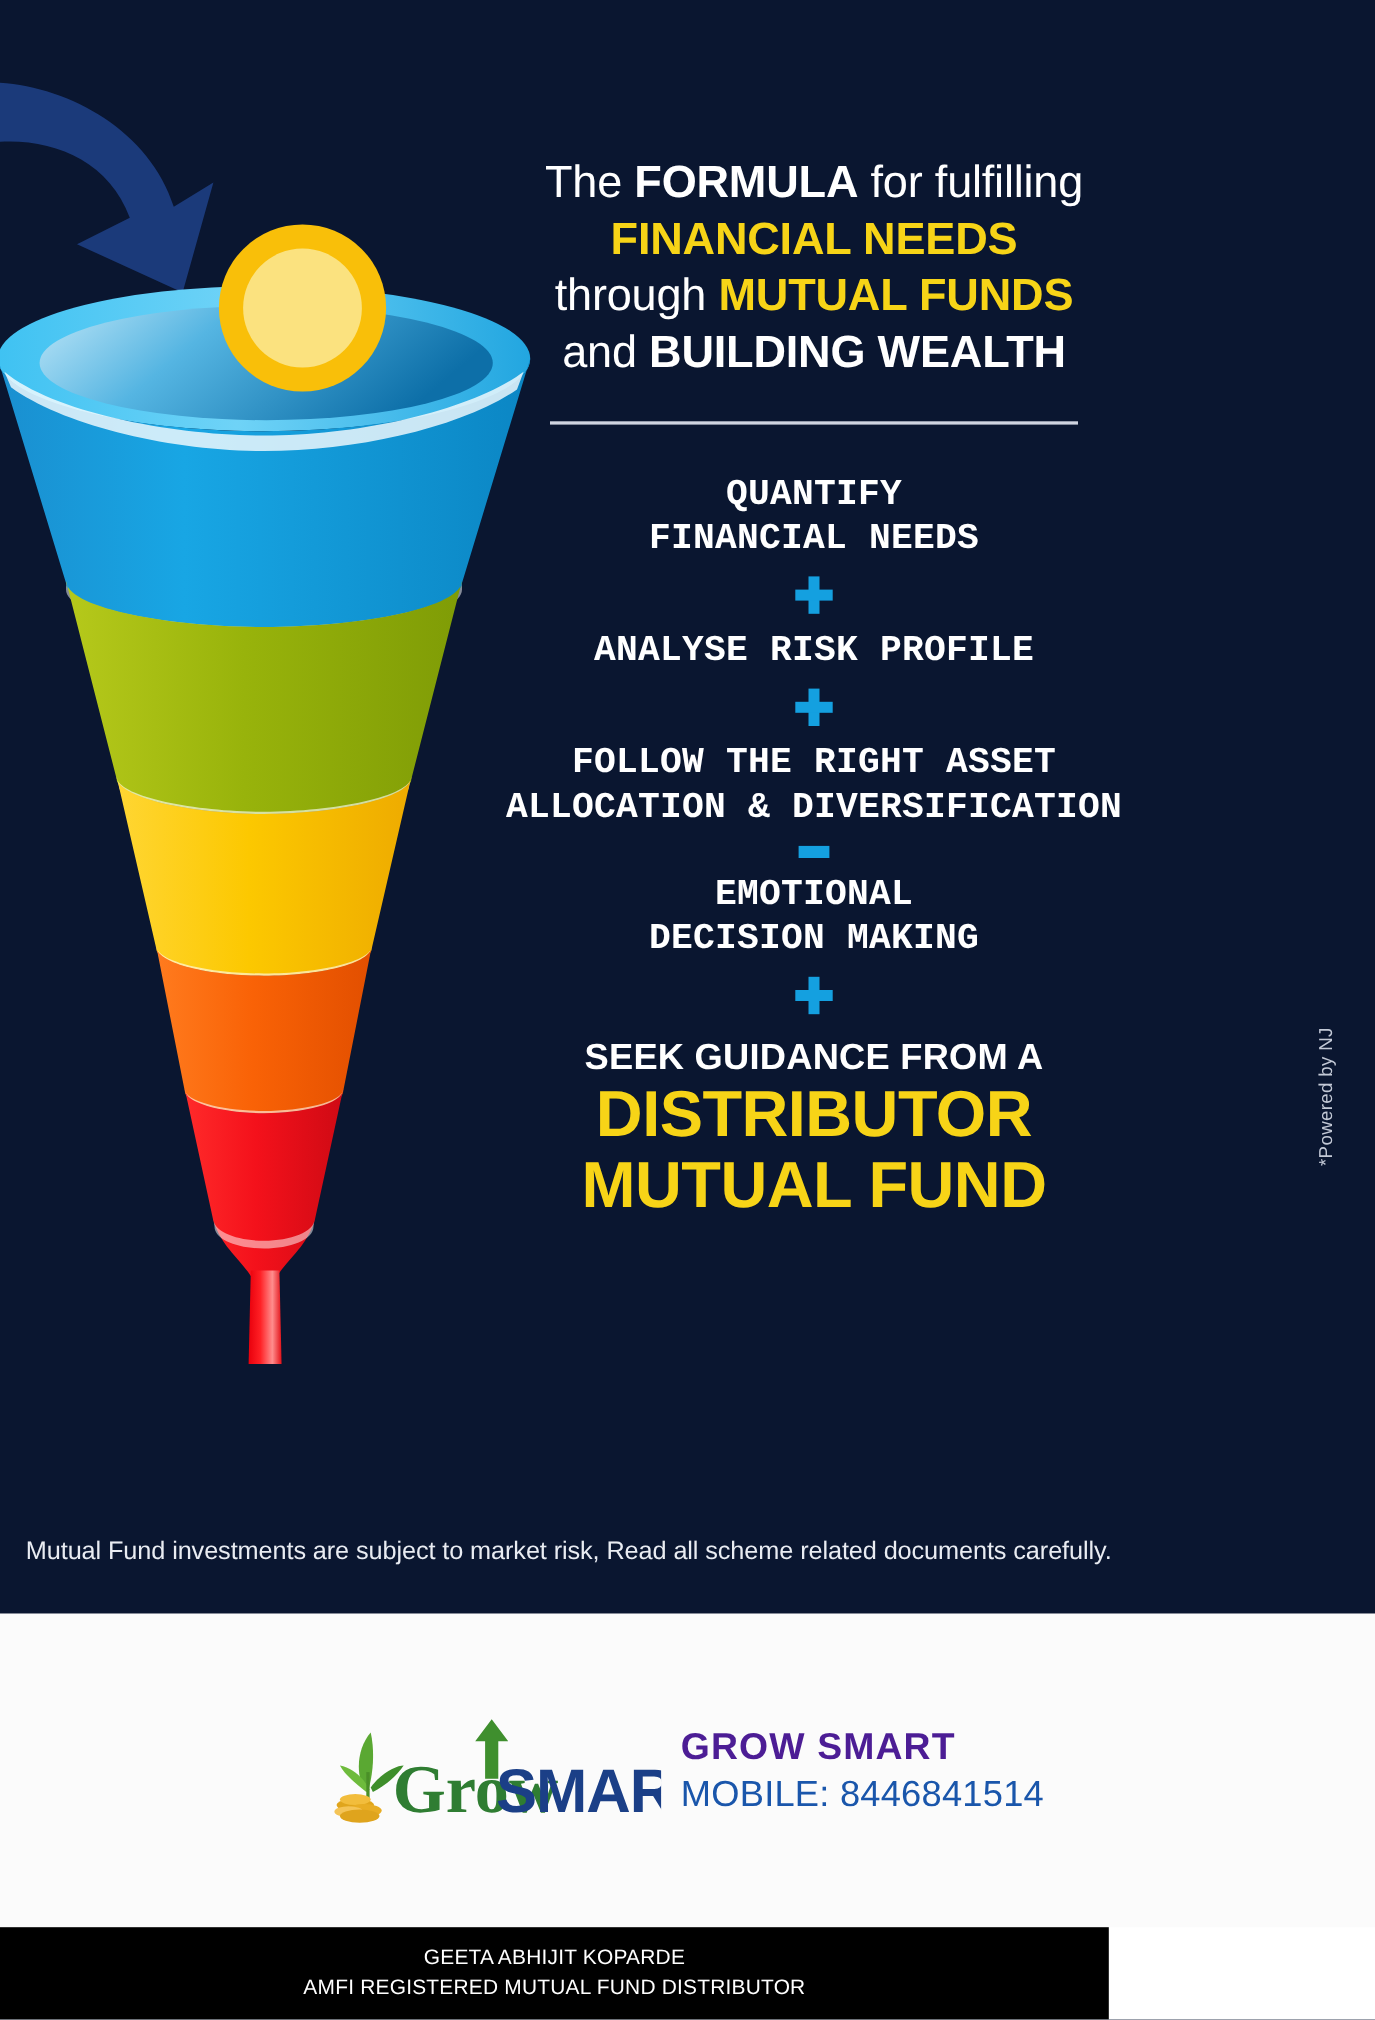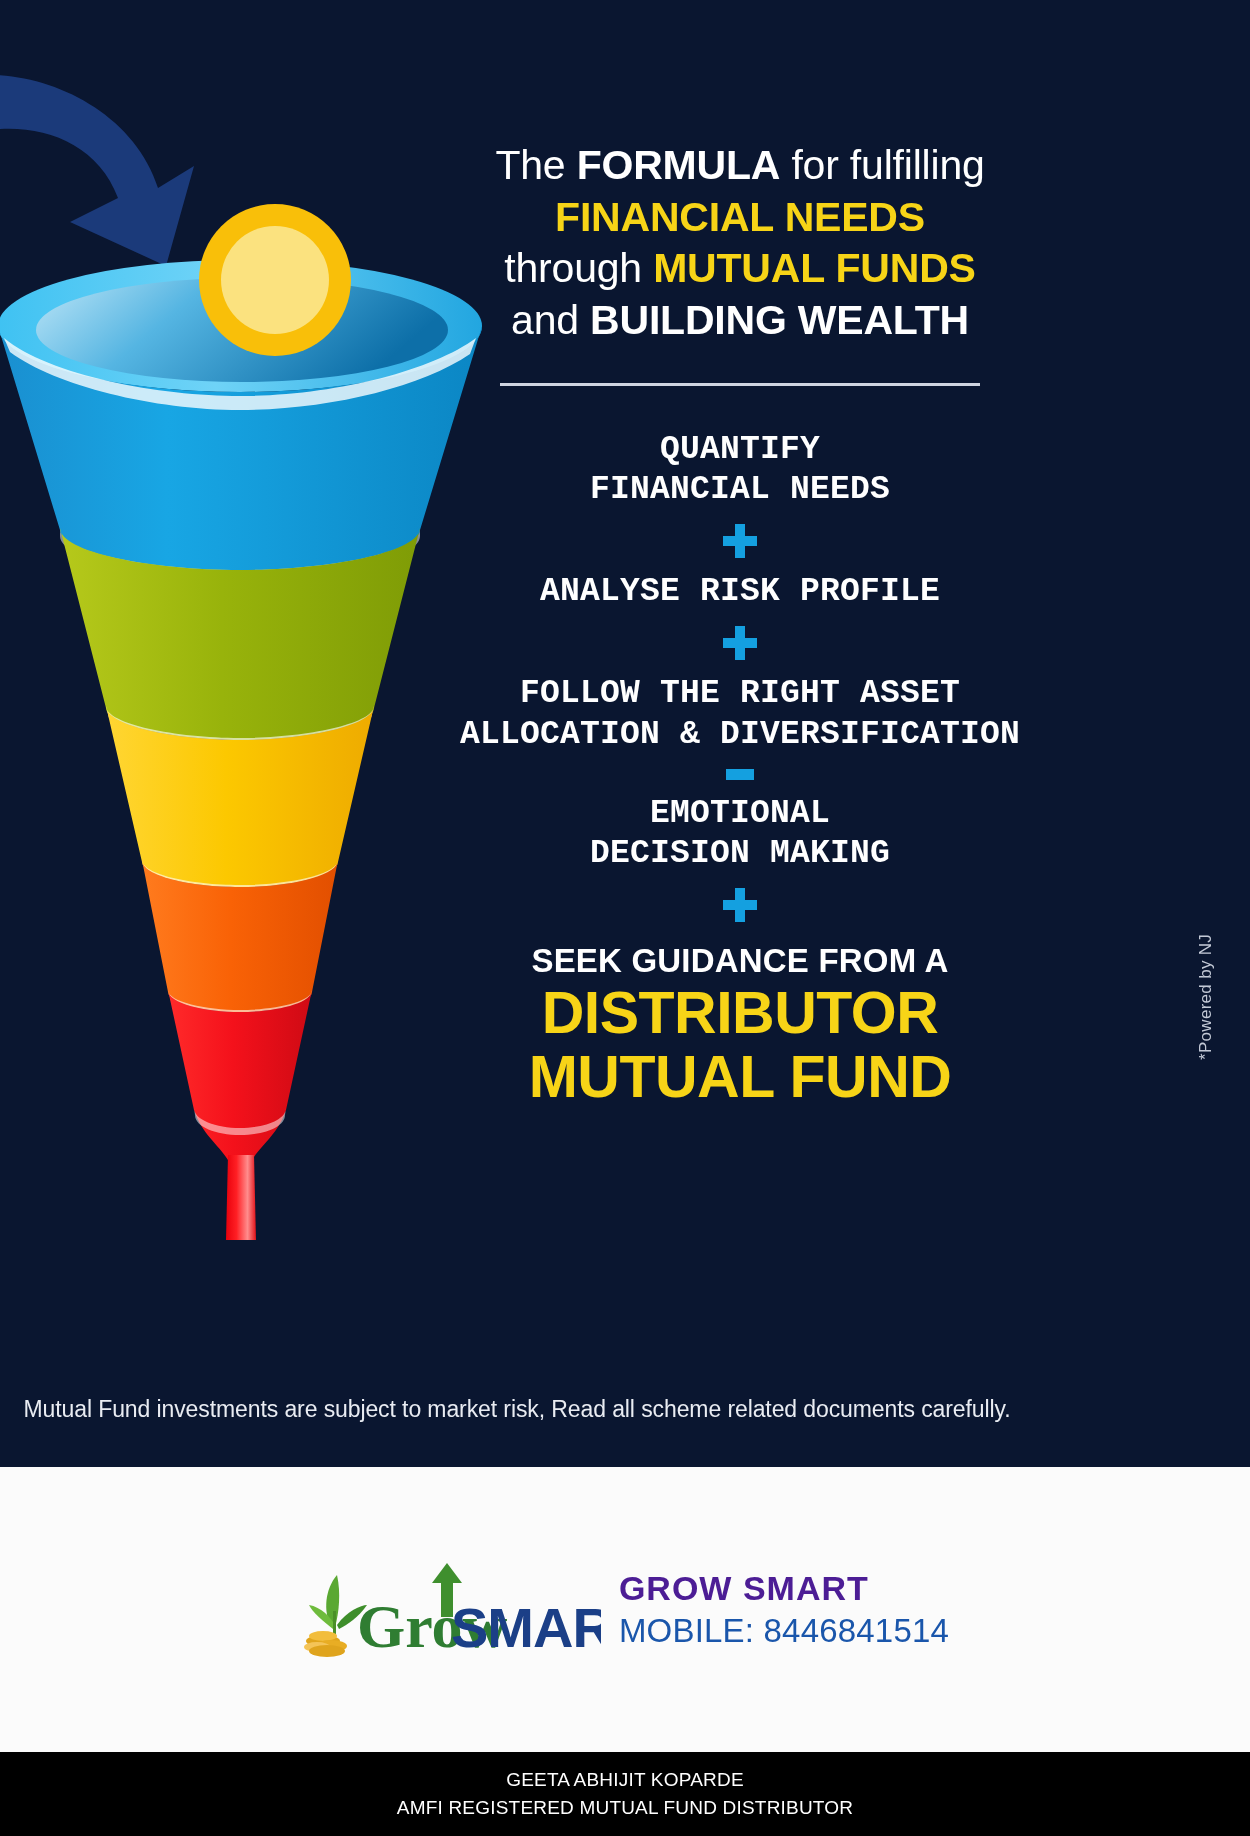--- a/index.html
+++ b/index.html
@@ -90,21 +90,21 @@
   }
   .logo-block { width:300px; height:110px; position:relative; flex:0 0 auto; }
   .contact { flex:0 0 auto; line-height:1.05; }
   .c-brand  { color:#4c1d95; font-weight:700; font-size:34px; letter-spacing:1px;
               font-family:"Liberation Sans", sans-serif; }
   .c-mobile { color:#1a56ab; font-weight:400; font-size:33px; margin-top:7px; letter-spacing:0.2px; }
   .c-email  { color:#1b1b1b; font-weight:700; font-size:26px; margin-top:7px; letter-spacing:0.1px; }
 
   
   .footer-black {
-    position:absolute; left:0; top:1752px; width:1250px; height:84px;
+    position:absolute; left:0; top:1752px; width:1008px; height:84px;
     background:#000000; color:#ffffff; text-align:center;
     display:flex; flex-direction:column; align-items:center; justify-content:center;
   }
   .fb-line { font-size:19px; letter-spacing:0.2px; line-height:1.45; }
 </style>
 </head>
 <body>
 
 <div class="poster">
 

